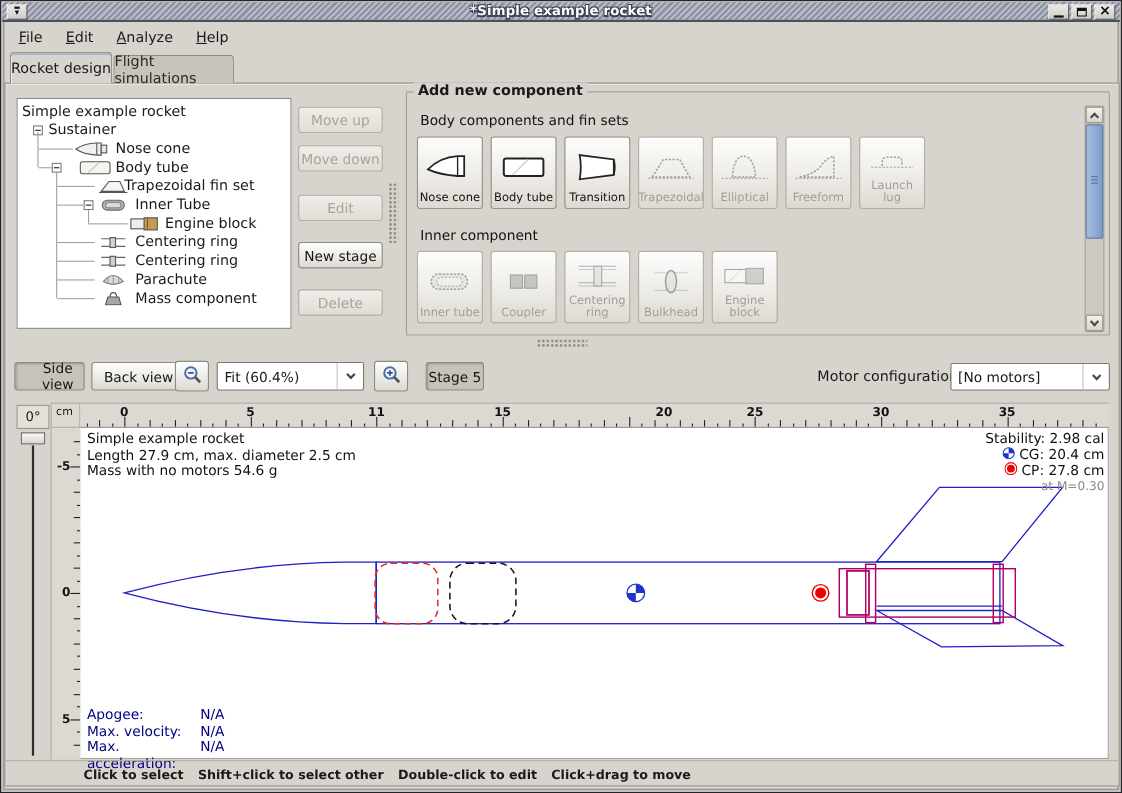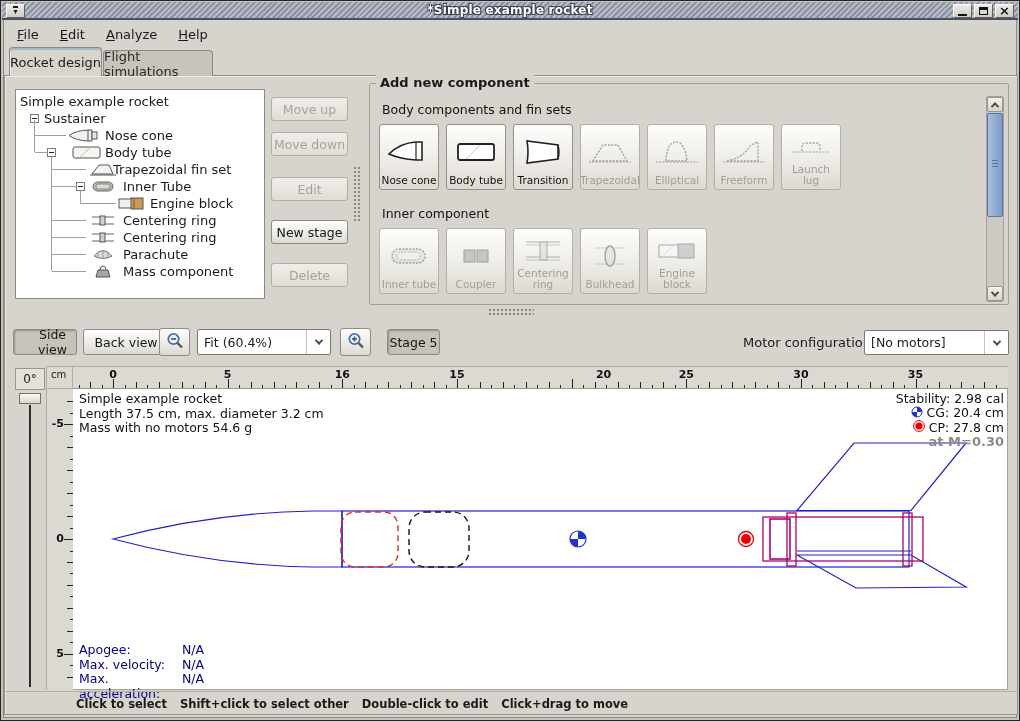--- a/index.html
+++ b/index.html
@@ -95,21 +95,21 @@
   .h-ruler{position:absolute;left:72px;top:365px;width:935px;height:23px;background:#dcd9d2;border-top:1px solid #b0aca5;border-bottom:1px solid #9a968f;overflow:hidden;z-index:4;}
   .h-ruler .tick{position:absolute;bottom:0;width:1px;background:#222;display:block;}
   .h-ruler .num{position:absolute;top:1px;transform:translateX(-50%);font-size:11px;font-weight:bold;font-style:normal;color:#111;}
   .v-ruler{position:absolute;left:45px;top:388px;width:27px;height:301px;background:#dcd9d2;border-left:1px solid #b0aca5;overflow:hidden;z-index:4;}
   .v-ruler .tick{position:absolute;right:0;height:1px;background:#222;display:block;}
   .v-ruler .num{position:absolute;right:9px;transform:translateY(-55%);font-size:11px;font-weight:bold;font-style:normal;color:#111;}
   .canvas{position:absolute;left:72px;top:388px;width:935px;height:301px;background:#fff;border-right:1px solid #a8a49c;border-bottom:1px solid #a8a49c;z-index:3;}
   .info-block{position:absolute;left:6px;top:3px;font-size:12.5px;line-height:14.5px;color:#111;}
   .stab-block{position:absolute;right:3px;top:3px;text-align:right;font-size:12.5px;line-height:13.5px;color:#111;}
   .stab-row{display:flex;justify-content:flex-end;align-items:center;gap:4px;}
-  .mach-note{color:#8a8a8a;font-size:13px;font-weight:bold;}
+  .mach-note{color:#8a8a8a;font-size:11px;}
   .apogee-block{position:absolute;left:6px;top:254px;font-size:12.5px;line-height:14.5px;color:var(--c-flight-text,#000080);}
   .apogee-row{display:flex;}
   .apogee-row .al{width:103px;}
 
   
   .statusbar{position:absolute;left:3px;top:690px;width:1014px;height:24px;border-top:1px solid #b5b1aa;
     display:flex;gap:13px;padding:5px 0 0 72px;font-size:11.5px;font-weight:bold;z-index:4;}
 </style>
 </head>
 <body>
@@ -545,21 +545,21 @@
       <i class="tick" style="left: 842.5px; height: 9px;"></i>
       <i class="tick" style="left: 854px; height: 3px;"></i>
       <i class="tick" style="left: 865.5px; height: 6px;"></i>
       <i class="tick" style="left: 876.9px; height: 3px;"></i>
       <i class="tick" style="left: 888.4px; height: 6px;"></i>
       <i class="tick" style="left: 899.9px; height: 3px;"></i>
       <i class="tick" style="left: 911.3px; height: 6px;"></i>
       <i class="tick" style="left: 922.8px; height: 3px;"></i>
       <i class="num" style="left: 40px;">0</i>
       <i class="num" style="left: 154.7px;">5</i>
-      <i class="num" style="left: 269.3px;">16</i>
+      <i class="num" style="left: 269.3px;">11</i>
       <i class="num" style="left: 383.9px;">15</i>
       <i class="num" style="left: 498.6px; margin-left: 32px;">20</i>
       <i class="num" style="left: 613.3px;">25</i>
       <i class="num" style="left: 727.9px;">30</i>
       <i class="num" style="left: 842.5px;">35</i>
     </div>
   <div class="v-ruler">
       <i class="tick" style="top: 12.4px; width: 6px;"></i>
       <i class="tick" style="top: 23.9px; width: 3px;"></i>
       <i class="tick" style="top: 35.3px; width: 9px;"></i>
@@ -617,21 +617,21 @@
       </g>
 
       <g>
         <circle cx="673" cy="150" r="7.5" fill="none" stroke="var(--c-cp)" stroke-width="1.3"></circle>
         <circle cx="673" cy="150" r="5" fill="var(--c-cp)"></circle>
       </g>
     </svg>
 
     <div class="info-block">
       <div>Simple example rocket</div>
-      <div>Length 37.5 cm, max. diameter 3.2 cm</div>
+      <div>Length 27.9 cm, max. diameter 2.5 cm</div>
       <div>Mass with no motors 54.6 g</div>
     </div>
 
     <div class="stab-block">
       <div class="stab-row">
           <span>Stability:</span>
           <span>2.98 cal</span>
         </div>
       <div class="stab-row">
         <span><svg width="12" height="12" viewBox="0 0 12 12">

